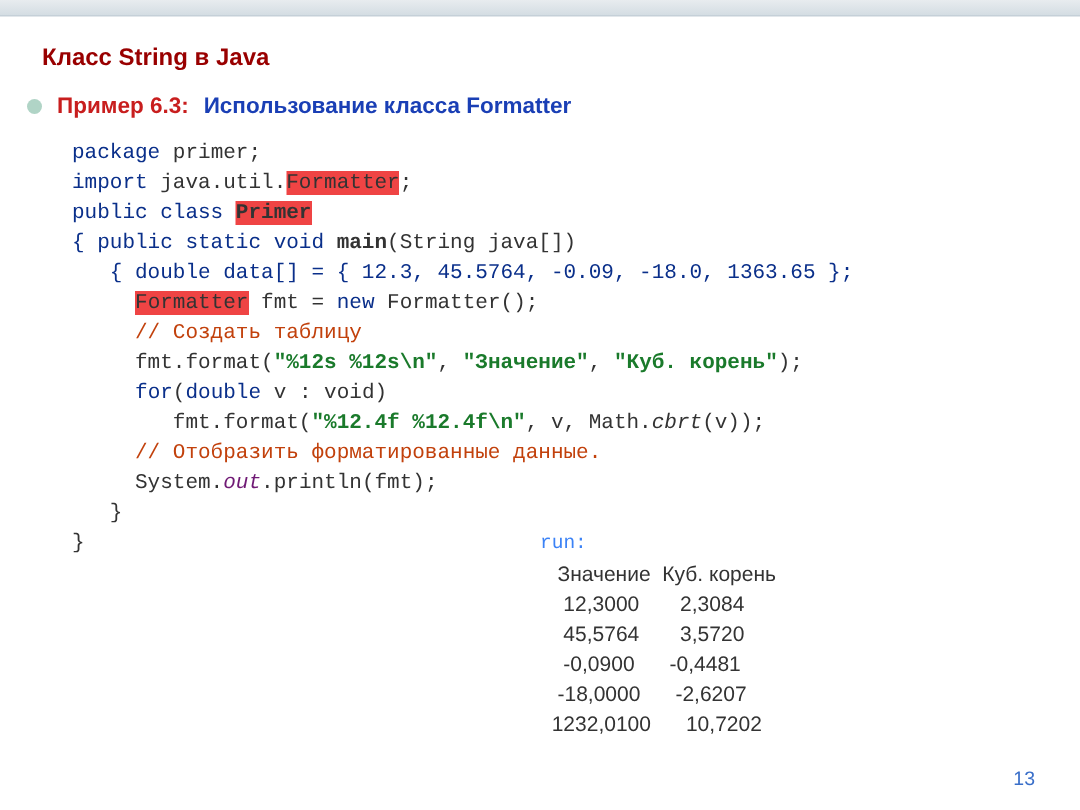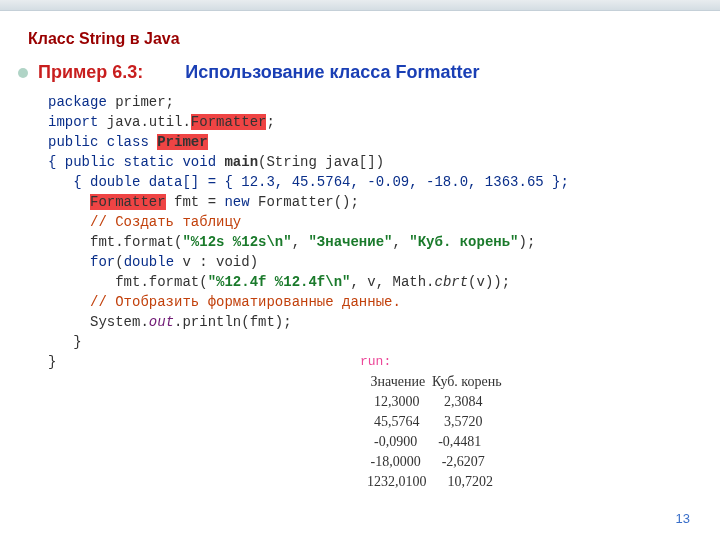--- a/index.html
+++ b/index.html
@@ -27,63 +27,63 @@
     font-weight: bold;
     font-size: 16px;
   }
   .bullet-row {
     position: absolute;
     top: 62px;
     left: 18px;
     display: flex;
     align-items: center;
     gap: 10px;
-    font-size: 18px;
+    font-size: 15px;
   }
   .bullet-dot {
     width: 10px; height: 10px;
     border-radius: 50%;
     background: #b0d4c6;
     flex-shrink: 0;
   }
   .example-label { color: #c81e1e; font-weight: bold; }
-  .example-desc  { color: #1a3fb5; font-weight: bold; margin-left: 32px; }
+  .example-desc  { color: #1a3fb5; font-weight: bold; }
   .code-area {
     position: absolute;
     top: 92px;
     left: 48px;
     font-family: "Consolas", "Courier New", monospace;
     font-size: 14px;
     line-height: 20px;
     color: #333;
     white-space: pre;
   }
   .kw   { color: #0a2f8a; }               
   .cls  { background: #ef4444; }          
   .bold { font-weight: bold; }
   .grey { color: #c2410c; }
   .str  { color: #1a7a2b; font-weight: bold; }
   .out  { color: #701a75; font-style: italic; }
   .output {
     position: absolute;
     top: 372px;
     left: 360px;
-    font-family: Liberation Serif, serif;
+    font-family: Liberation Sans, sans-serif;
     font-size: 14px;
     line-height: 20px;
     color: #333;
     white-space: pre;
   }
   .run-label {
     position: absolute;
     top: 354px;
     left: 360px;
     font-family: "Consolas", "Courier New", monospace;
     font-size: 13px;
-    color: #ec4899;
+    color: #3b82f6;
   }
   .page-num {
     position: absolute;
     bottom: 14px;
     right: 30px;
     color: #3a6fc9;
     font-size: 13px;
   }
 </style>
 </head>

